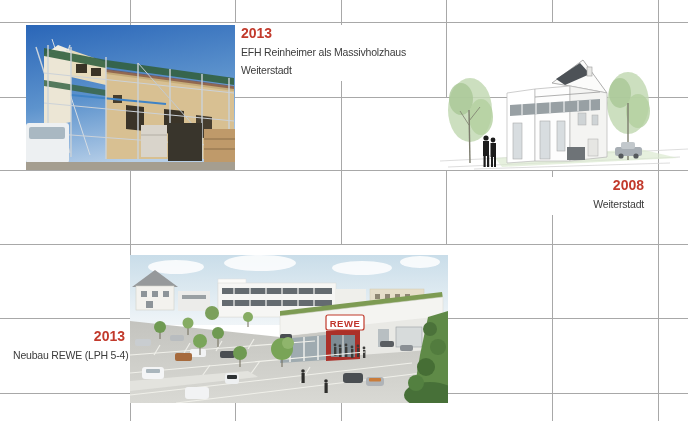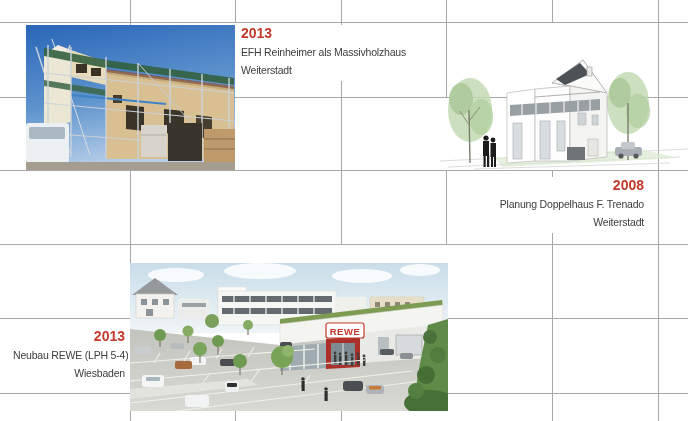--- a/index.html
+++ b/index.html
@@ -7,21 +7,21 @@
         font-family:"Liberation Sans", sans-serif;}
   
   .gl{position:absolute;background:#a8a8a8;}
   .gl.h{height:1px;width:688px;left:0;}
   .gl.v{width:1px;top:0;}
   
   .img{position:absolute;margin:0;padding:0;line-height:0;}
   .img svg{display:block;}
   #photo{left:26px;top:25px;width:209px;height:145px;}
   #rendering{left:440px;top:55px;width:248px;height:115px;}
-  #rewe{left:130px;top:263px;width:318px;height:148px;}
+  #rewe{left:130px;top:255px;width:318px;height:148px;}
   
   .caption{position:absolute;background:#ffffff;z-index:5;padding:0 2px 2px 0;}
   .caption .year{font-size:14px;font-weight:600;line-height:16px;color:#c23a2c;margin-bottom:2px;}
   .caption .line{font-size:10.5px;line-height:18px;color:#3c3c3c;letter-spacing:-0.2px;white-space:nowrap;}
   #cap1{left:241px;top:25px;width:172px;text-align:left;}
   #cap2{right:42px;top:177px;width:168px;text-align:right;padding-left:4px;}
   #cap3{right:561px;top:328px;width:112px;text-align:right;}
 </style>
 </head>
 <body>
@@ -337,23 +337,21 @@
   </figure>
 
   <div class="caption" id="cap1">
     <div class="year">2013</div>
     <div class="line">EFH Reinheimer als Massivholzhaus</div>
     <div class="line">Weiterstadt</div>
   </div>
 
   <div class="caption" id="cap2">
     <div class="year">2008</div>
-    <div class="line">Planung Doppelhaus F. Trenado</div>
     <div class="line">Weiterstadt</div>
   </div>
 
   <div class="caption" id="cap3">
     <div class="year">2013</div>
     <div class="line">Neubau REWE (LPH 5-4)</div>
-    <div class="line">Wiesbaden</div>
   </div>
 
 </div>
 
 </body></html>

